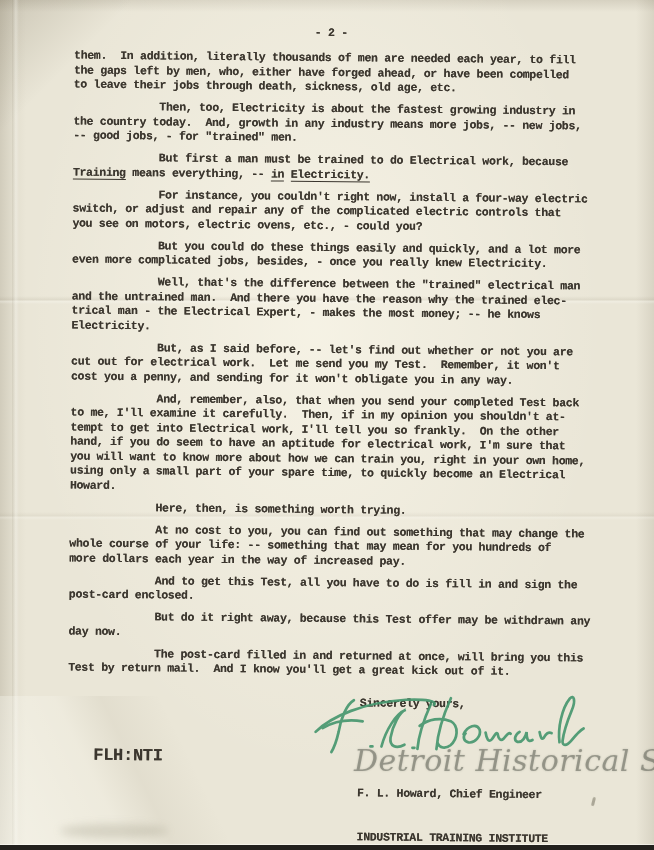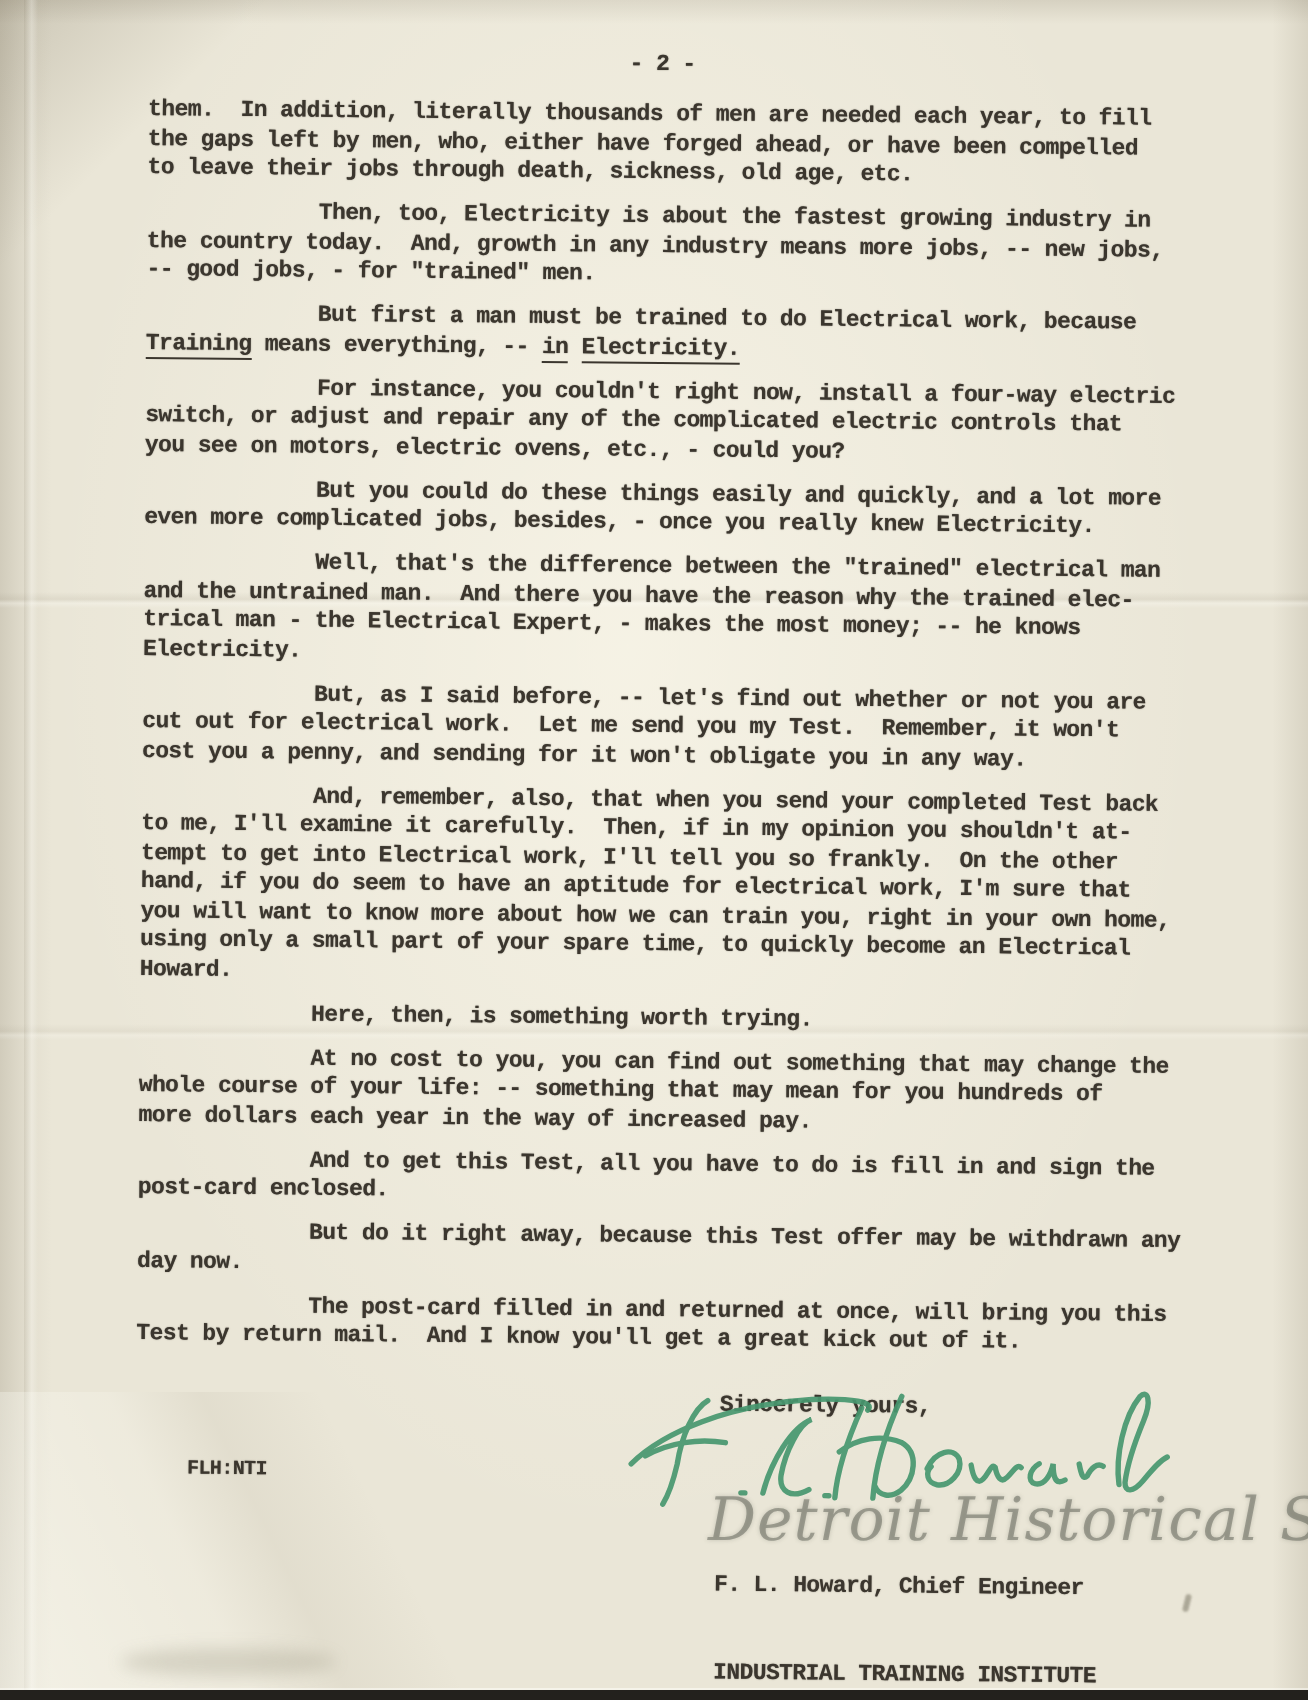--- a/index.html
+++ b/index.html
@@ -36,21 +36,21 @@
     text-shadow:0 0 .6px rgba(59,54,46,.75);}
   .page-label{position:absolute;top:26px;left:0;width:654px;text-align:center;
     font-size:11.5px;white-space:pre;}
   .letter-body{position:absolute;top:51px;left:70px;width:548px;font-size:11.5px;line-height:14.5px;}
   .para{margin:0 0 7.5px 0;}
   .line{white-space:pre;}
   .line .u{border-bottom:1.4px solid currentColor;padding-bottom:.5px;font-family:Liberation Mono, monospace;}
   .closing{position:absolute;top:696px;left:362px;font-size:11.5px;white-space:pre;}
   .signature{position:absolute;top:686px;left:316px;width:276px;height:88px;pointer-events:none;}
   .sig-block{position:absolute;top:757px;left:360px;font-size:11.5px;line-height:14.5px;white-space:pre;}
-  .reference{position:absolute;top:732px;left:96px;font-size:10px;white-space:pre;}
+  .reference{position:absolute;top:748px;left:96px;font-size:17px;white-space:pre;}
   .watermark{position:absolute;top:744px;left:354px;width:300px;
     font-family:"DejaVu Serif","Liberation Serif",serif;font-style:italic;
     font-size:30px;line-height:34px;color:rgba(103,105,94,.55);letter-spacing:.5px;
     text-shadow:0 0 2px rgba(103,105,94,.30);white-space:nowrap;pointer-events:none;}
 </style>
 </head>
 <body>
 
 <div class="page">
 

